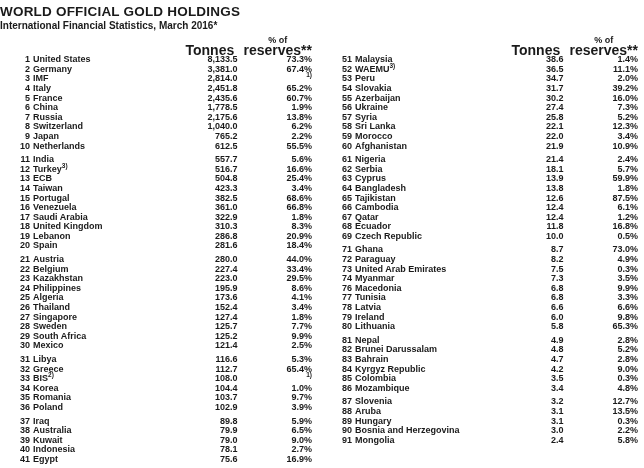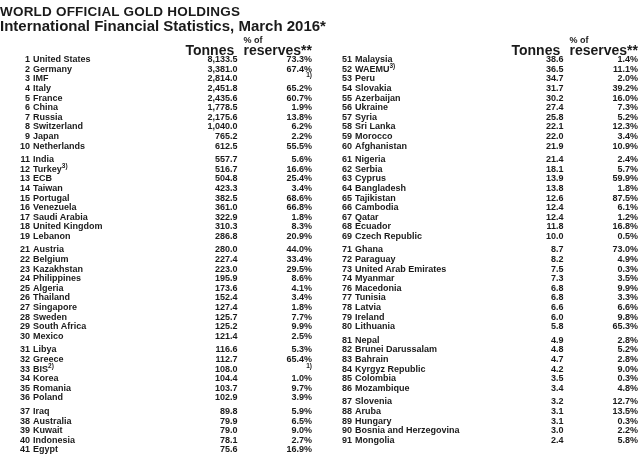--- a/index.html
+++ b/index.html
@@ -25,21 +25,21 @@
     padding-top: 4px;
   }
   .main-title {
     font-size: 13.5px;
     font-weight: bold;
     letter-spacing: 0.2px;
     line-height: 15px;
     margin: 0;
   }
   .sub-title {
-    font-size: 15px;
+    font-size: 10px;
     font-weight: bold;
     line-height: 12px;
     margin: 1px 0 16px 0;
   }
   .columns {
     position: absolute;
     top: 36px;
     left: 0;
     width: 644px;
     display: flex;
@@ -65,21 +65,21 @@
   }
   .hdr td {
     font-weight: bold;
     font-size: 14px;
     text-align: left;
     padding-bottom: 1px;
   }
   .hdr-pct-top td {
     font-weight: bold;
     font-size: 9px;
-    text-align: left;
+    text-align: center;
   }
   .c-rank {
     width: 16px;
     text-align: right;
     padding-right: 3px !important;
   }
   .c-name {
     text-align: left;
     width: auto;
   }
@@ -245,20 +245,26 @@
               <td class="c-name">United Kingdom</td>
               <td class="c-tonnes">310.3</td>
               <td class="c-pct">8.3%</td>
             </tr>
             <tr>
               <td class="c-rank">19</td>
               <td class="c-name">Lebanon</td>
               <td class="c-tonnes">286.8</td>
               <td class="c-pct">20.9%</td>
             </tr>
+            <tr>
+              <td class="c-rank">20</td>
+              <td class="c-name">Spain</td>
+              <td class="c-tonnes">281.6</td>
+              <td class="c-pct">18.4%</td>
+            </tr>
             <tr class="gap">
               <td colspan="4"></td>
             </tr>
             <tr>
               <td class="c-rank">21</td>
               <td class="c-name">Austria</td>
               <td class="c-tonnes">280.0</td>
               <td class="c-pct">44.0%</td>
             </tr>
             <tr>

